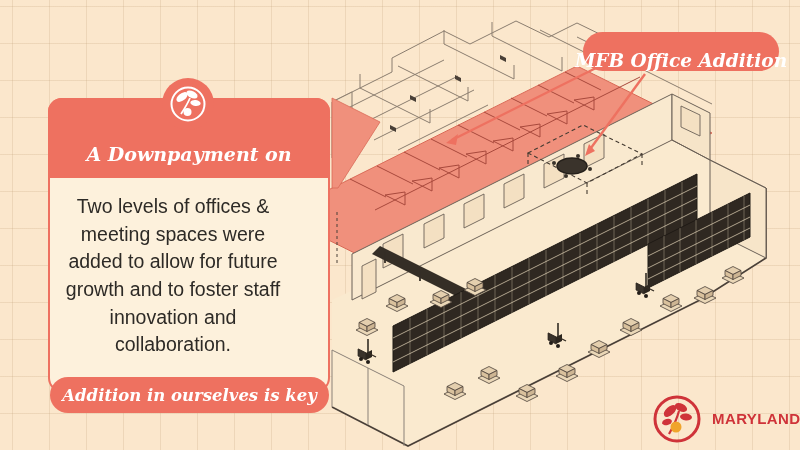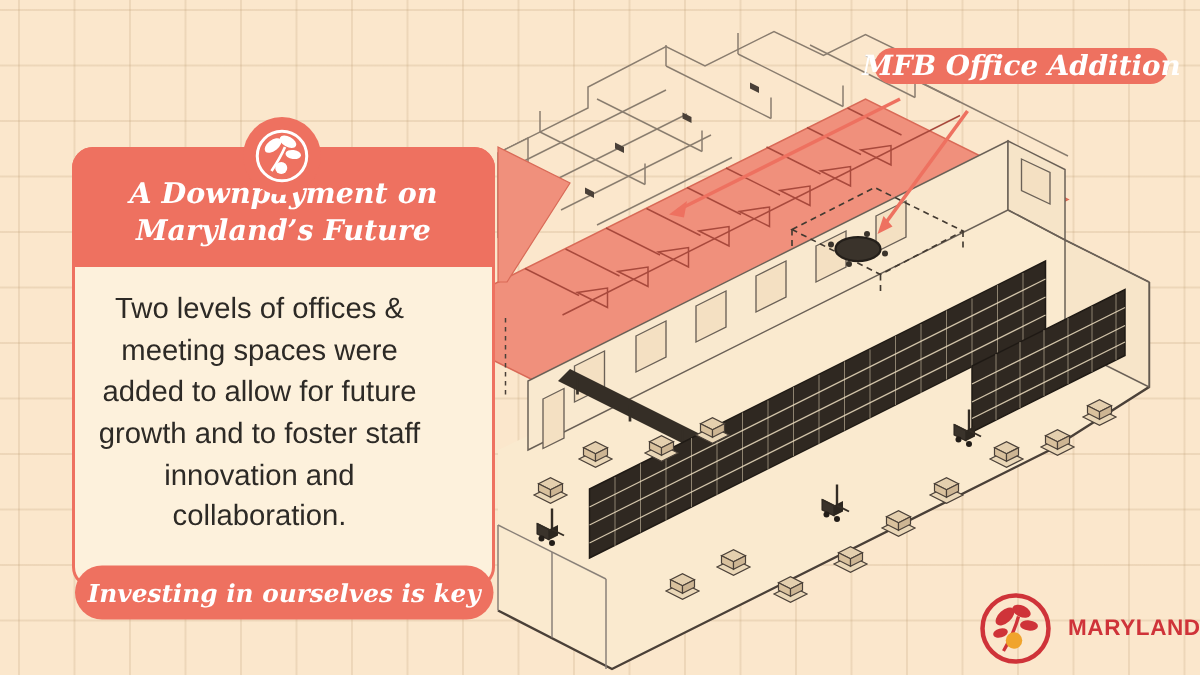--- a/index.html
+++ b/index.html
@@ -48,23 +48,23 @@
     background:#ee7160;border-radius:18px;
     display:flex;align-items:center;justify-content:center;
   }
   .card-footer span{
     font-family:"DejaVu Serif","Liberation Serif",serif;
     font-style:italic;font-weight:bold;color:#ffffff;font-size:16.5px;
   }
 
   
   .callout{
-    position:absolute;left:583px;top:32px;width:196px;height:24px;z-index:3;
+    position:absolute;left:583px;top:32px;width:196px;height:39px;z-index:3;
     background:#ee7160;border-radius:21px;
-    display:flex;align-items:center;justify-content:center;
+    display:flex;align-items:flex-end;justify-content:center;
   }
   .callout span{
     font-family:"DejaVu Serif","Liberation Serif",serif;
     font-style:italic;font-weight:bold;color:#ffffff;font-size:18.5px;white-space:nowrap;
   }
 
   
   .logo{position:absolute;left:652px;top:394px;display:flex;align-items:center;z-index:3;}
   .logo-icon{width:50px;height:50px;}
   .logo-text{margin-left:10px;color:#cf3339;font-weight:bold;font-size:15px;line-height:1.12;letter-spacing:0.4px;}
@@ -296,29 +296,28 @@
         <ellipse cx="31" cy="17.5" rx="6" ry="3.4" transform="rotate(28 31 17.5)"></ellipse>
         <ellipse cx="34.5" cy="26" rx="5.2" ry="3" transform="rotate(8 34.5 26)"></ellipse>
         <circle cx="26.5" cy="35" r="4"></circle>
       </g>
       <path d="M20,37 Q26,28 29,21" fill="none" stroke="#ffffff" stroke-width="1.8"></path>
     </svg>
   </div>
 
   <div class="card-header">
     <span>A Downpayment on</span>
-    <span>Maryland’s Future</span>
   </div>
 
   <div class="card-body">
     <p>Two levels of offices &amp; meeting spaces were added to allow for future growth and to foster staff innovation and collaboration.</p>
   </div>
 
   <div class="card-footer">
-    <span>Investing in ourselves is key</span>
+    <span>Addition in ourselves is key</span>
   </div>
 
   <div class="logo">
     <svg class="logo-icon" viewBox="0 0 50 50">
       <circle cx="25" cy="25" r="22" fill="none" stroke="#cf3339" stroke-width="3"></circle>
       <g fill="#cf3339">
         <ellipse cx="18" cy="17" rx="7.5" ry="4.2" transform="rotate(-42 18 17)"></ellipse>
         <ellipse cx="29" cy="13.5" rx="6.5" ry="3.8" transform="rotate(25 29 13.5)"></ellipse>
         <ellipse cx="34" cy="23" rx="6" ry="3.4" transform="rotate(5 34 23)"></ellipse>
         <ellipse cx="15" cy="28" rx="5" ry="3" transform="rotate(-15 15 28)"></ellipse>

